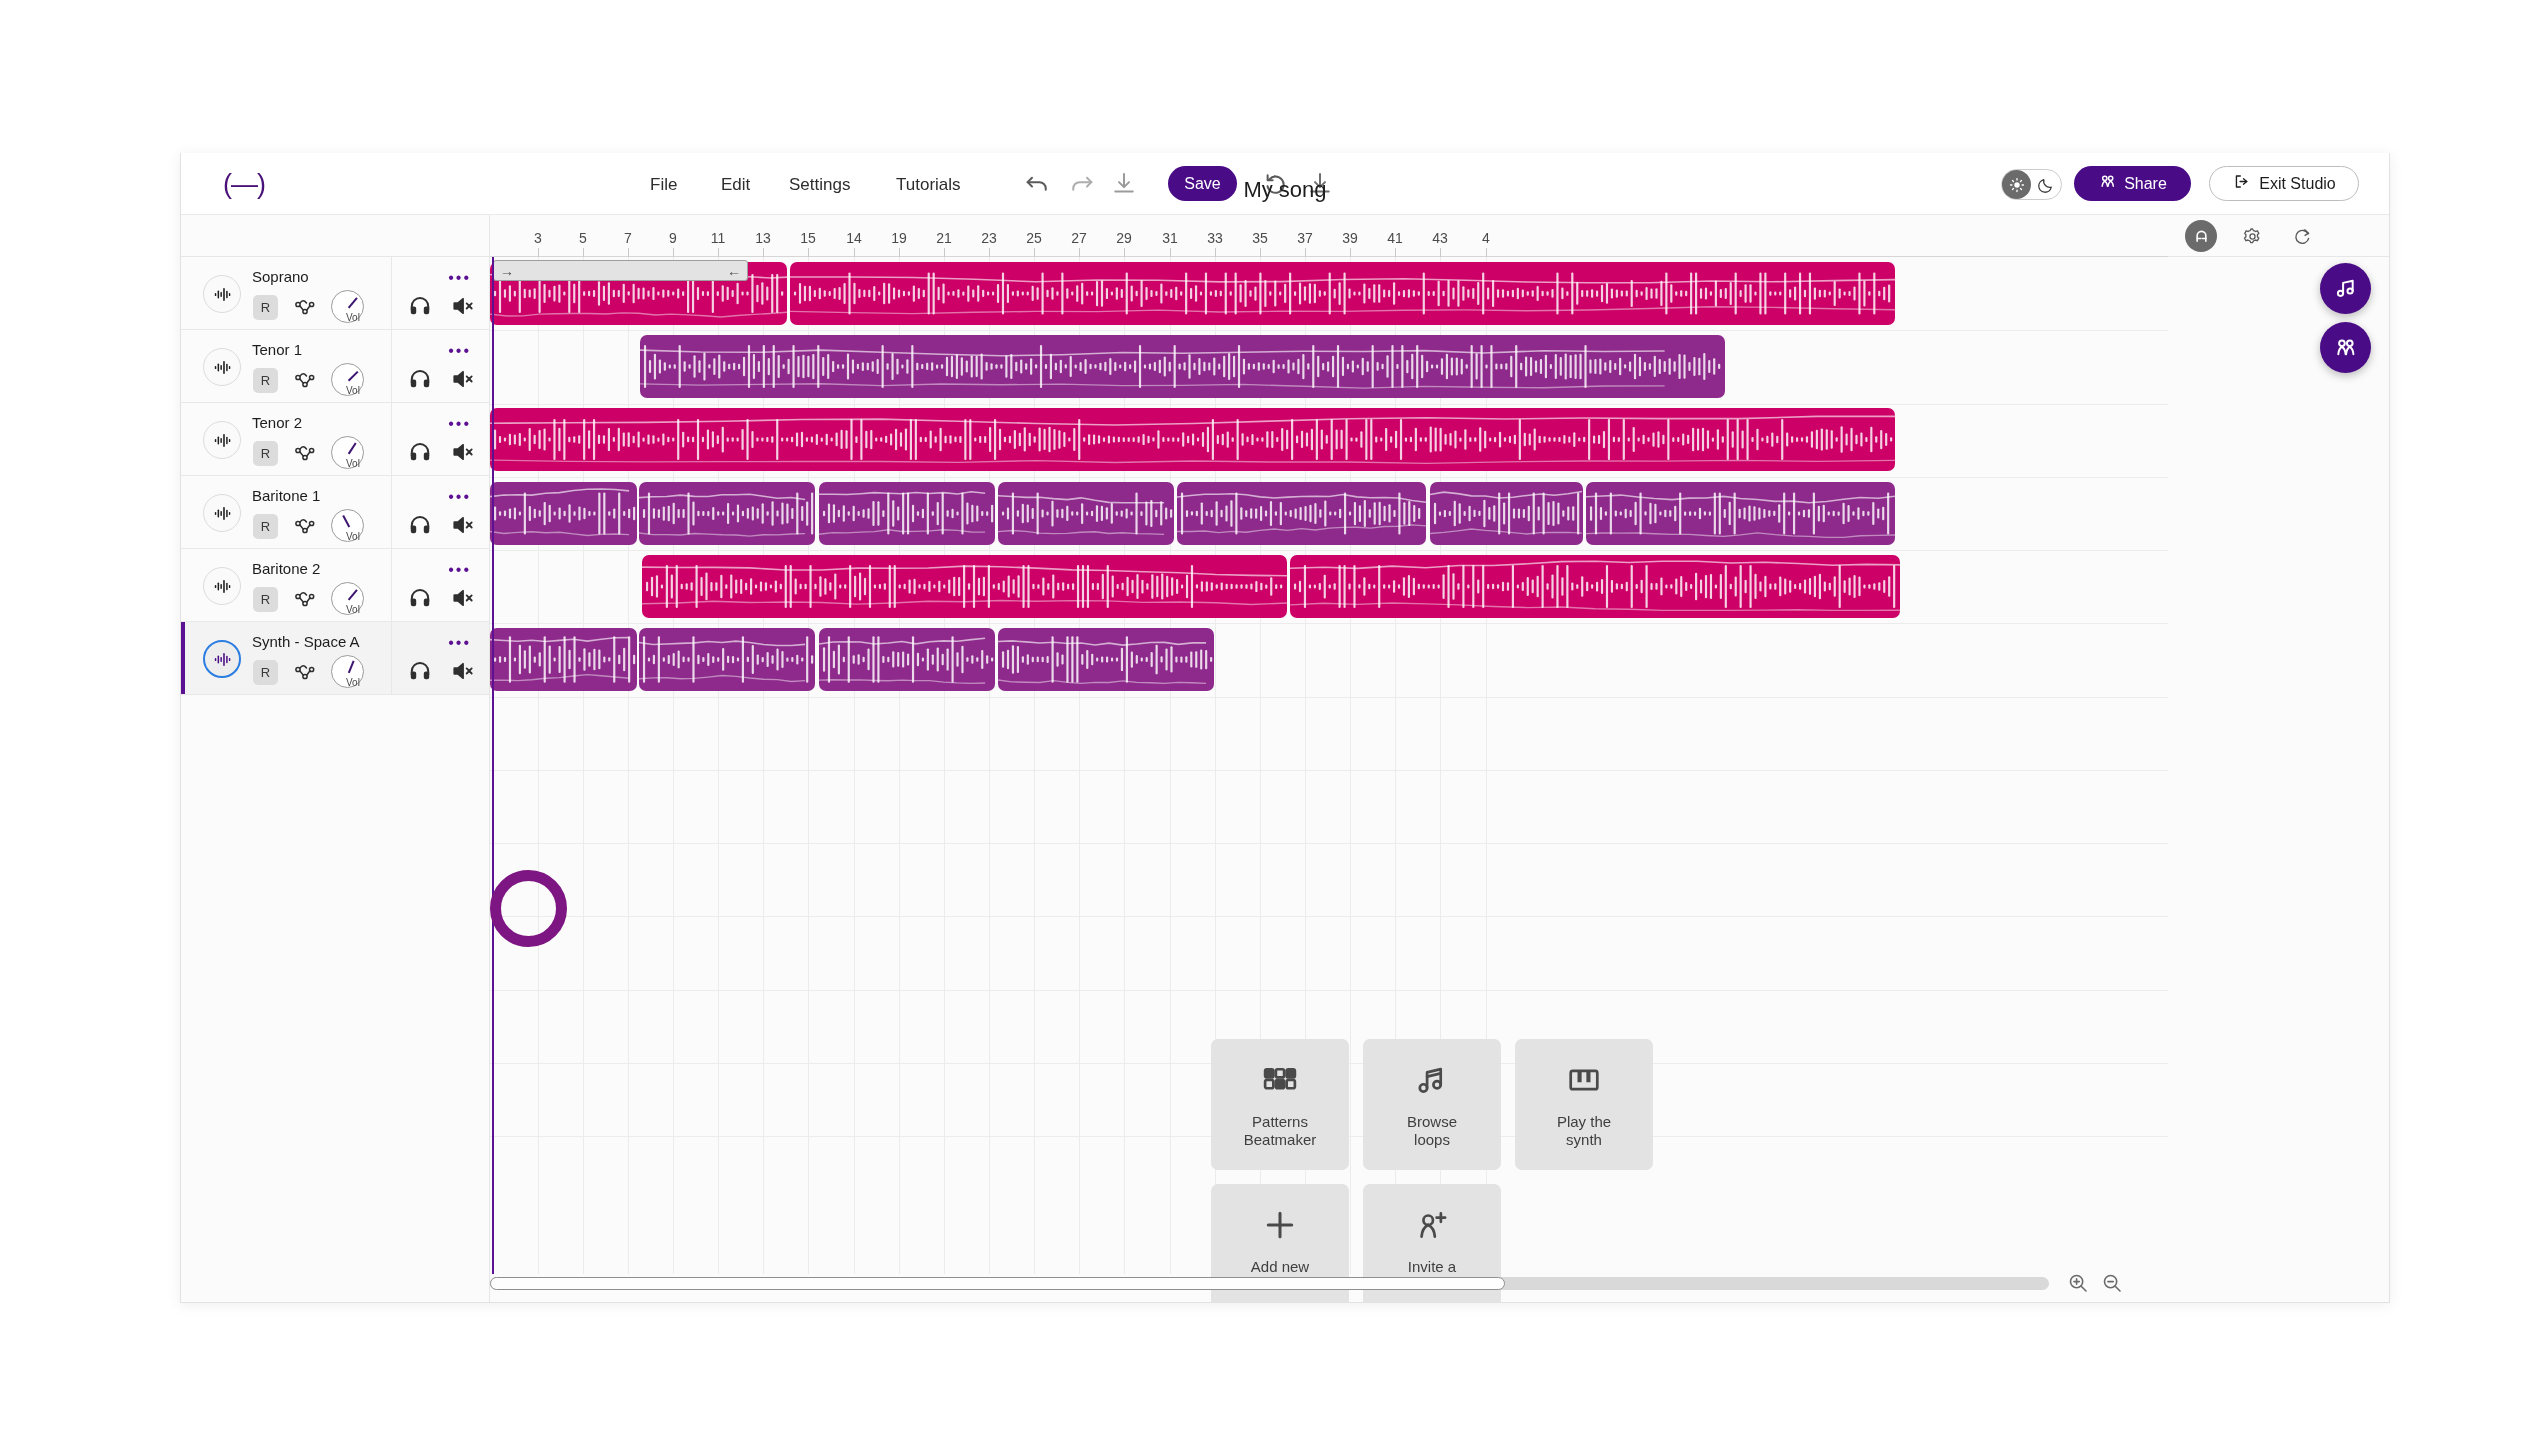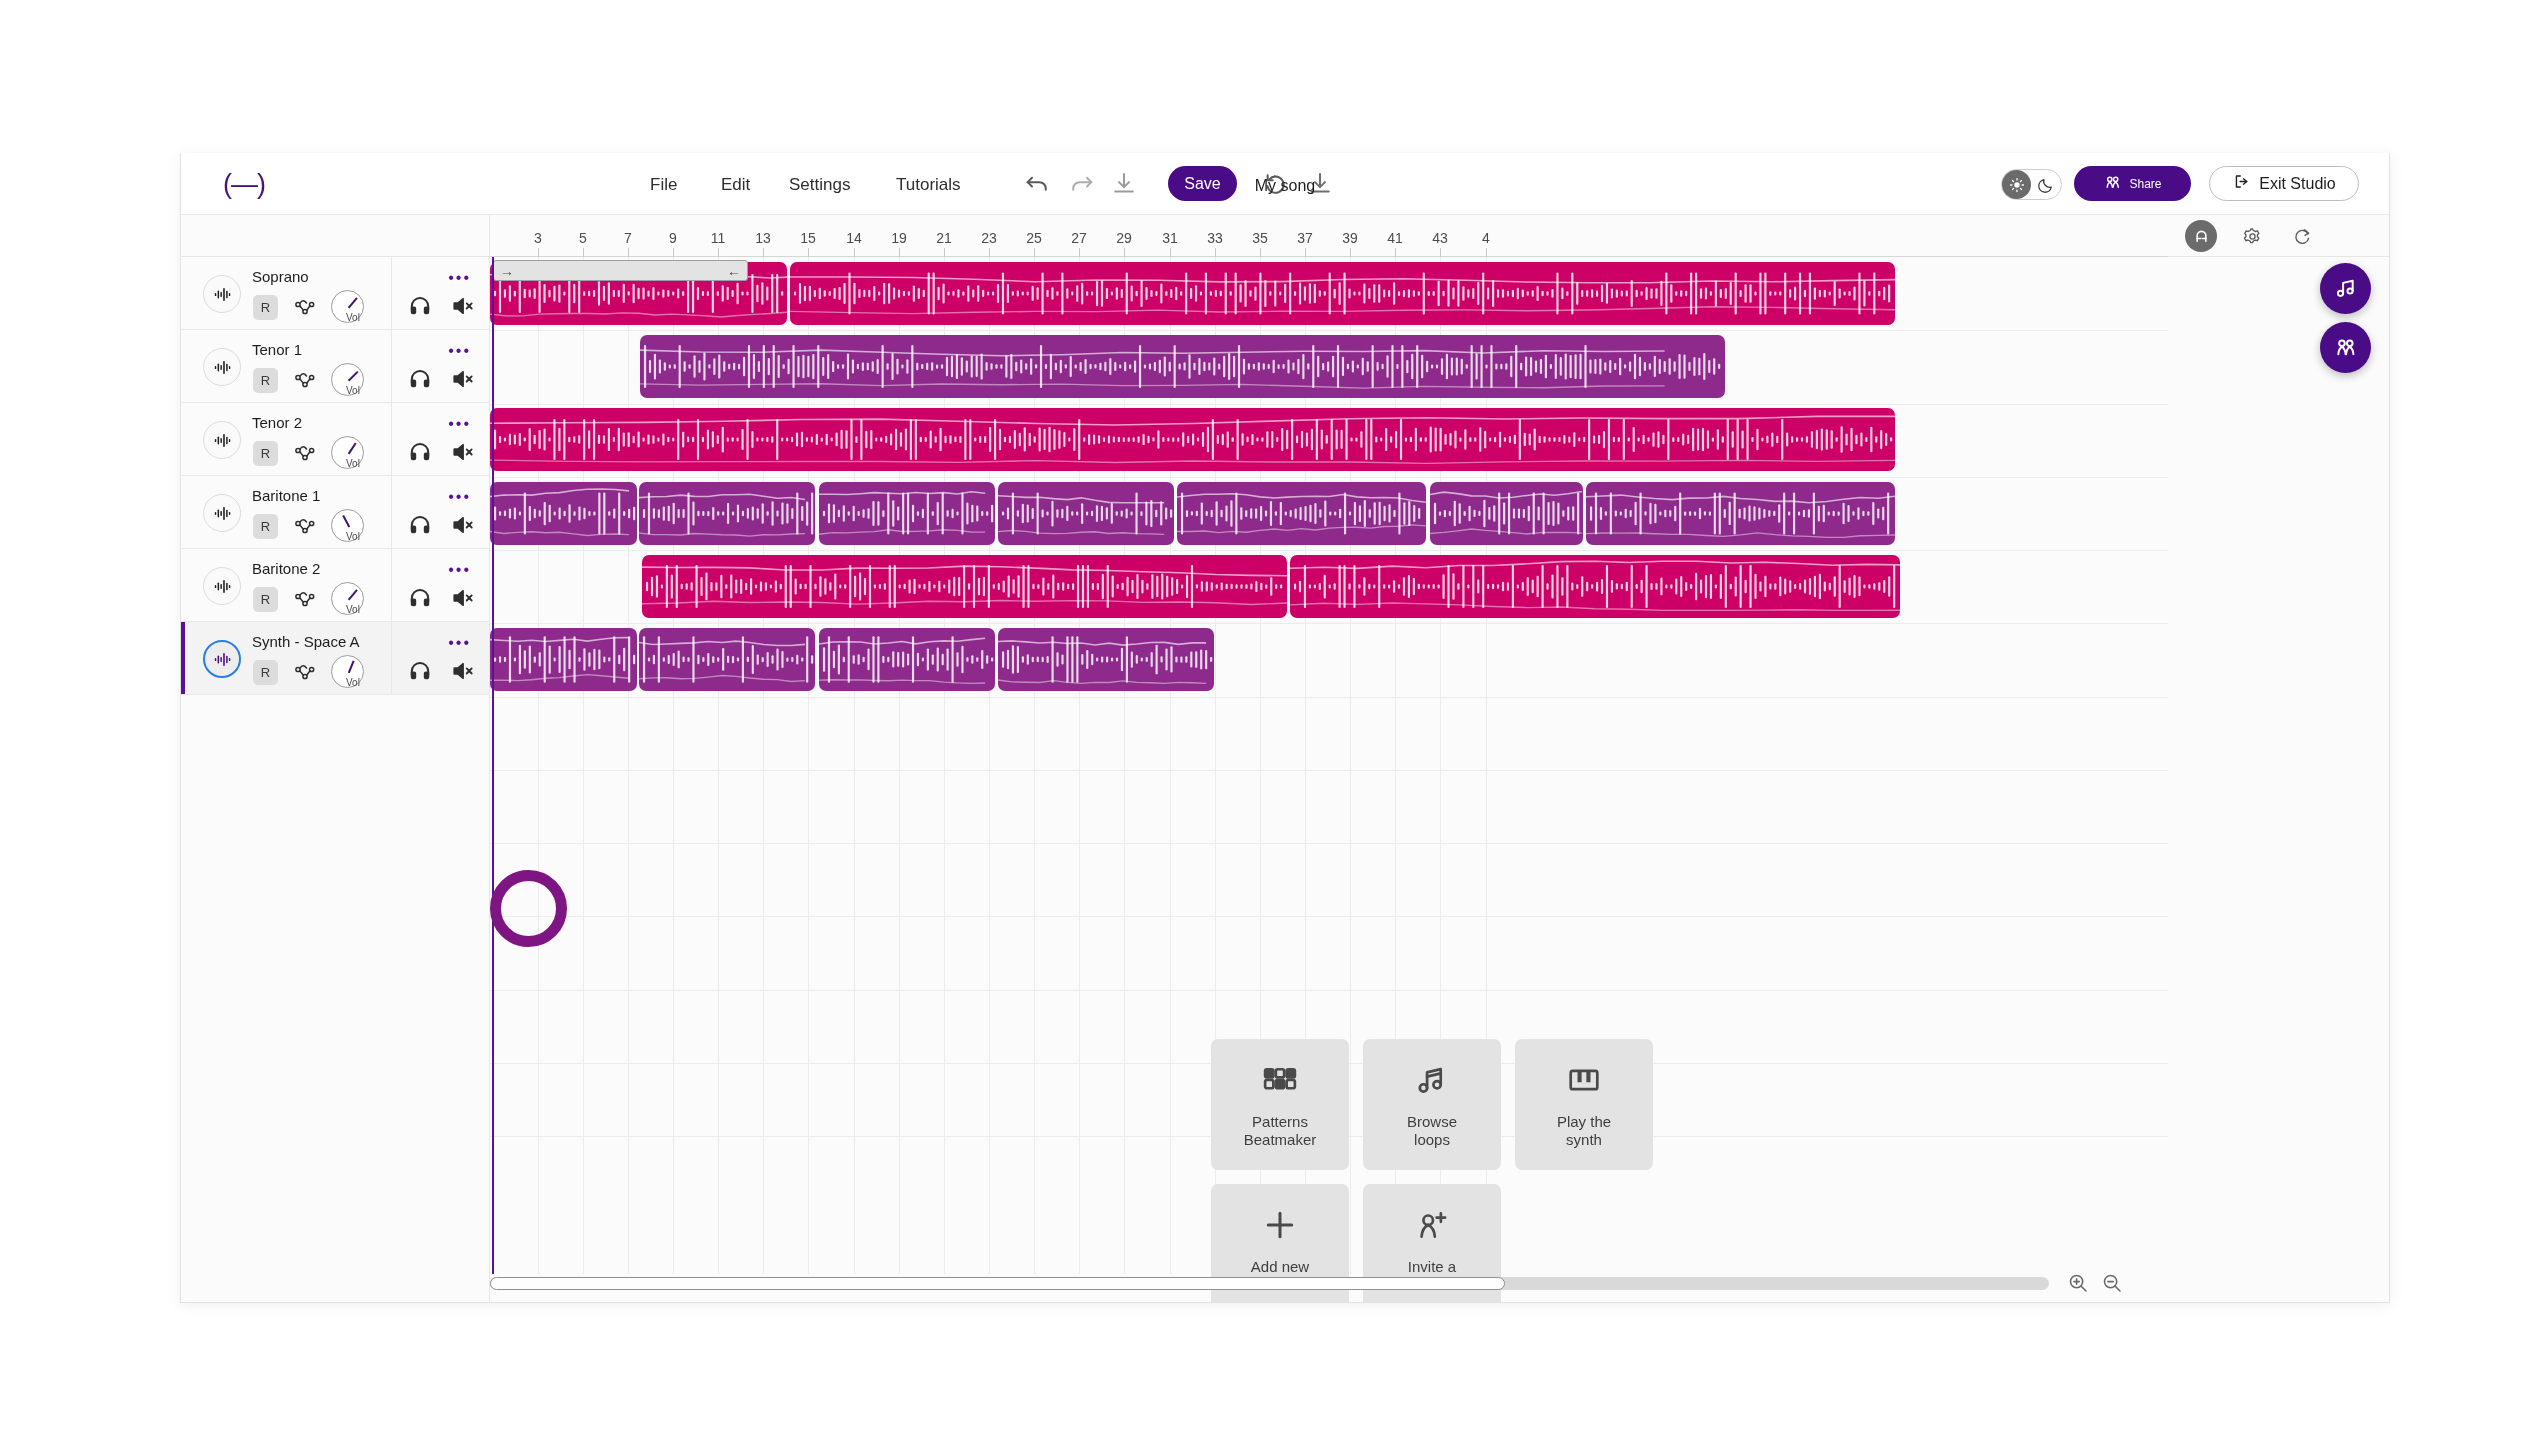--- a/index.html
+++ b/index.html
@@ -66,21 +66,21 @@
     color: #fff;
     font-size: 16px;
     display: flex; align-items: center; justify-content: center;
     cursor: pointer; border: none;
     font-family: "Liberation Sans", sans-serif;
   }
 
   #song-title {
     position: absolute; left: 0; top: 24px; width: 100%;
     text-align: center;
-    font-size: 16px; color: #1d1d1d;
+    font-size: 22px; color: #1d1d1d;
   }
 
   
   #theme-toggle {
     position: absolute; right: 327px; top: 16px;
     width: 61px; height: 31px;
     border: 1px solid #cdcdcd;
     border-radius: 16px;
     background: #fff;
     display: flex; align-items: center;
@@ -94,21 +94,21 @@
   }
   #theme-toggle .moon {
     width: 30px; display: flex; align-items: center; justify-content: center;
   }
 
   #share-button {
     position: absolute; right: 198px; top: 13px;
     width: 117px; height: 35px;
     border-radius: 18px;
     background: #4a0b86;
-    color: #fff; font-size: 12px;
+    color: #fff; font-size: 16px;
     display: flex; align-items: center; justify-content: center; gap: 7px;
     cursor: pointer; border: none;
   }
   #exit-button {
     position: absolute; right: 30px; top: 13px;
     width: 150px; height: 35px;
     border-radius: 18px;
     background: #fff;
     border: 1px solid #bdbdbd;
     color: #1d1d1d; font-size: 16px;

